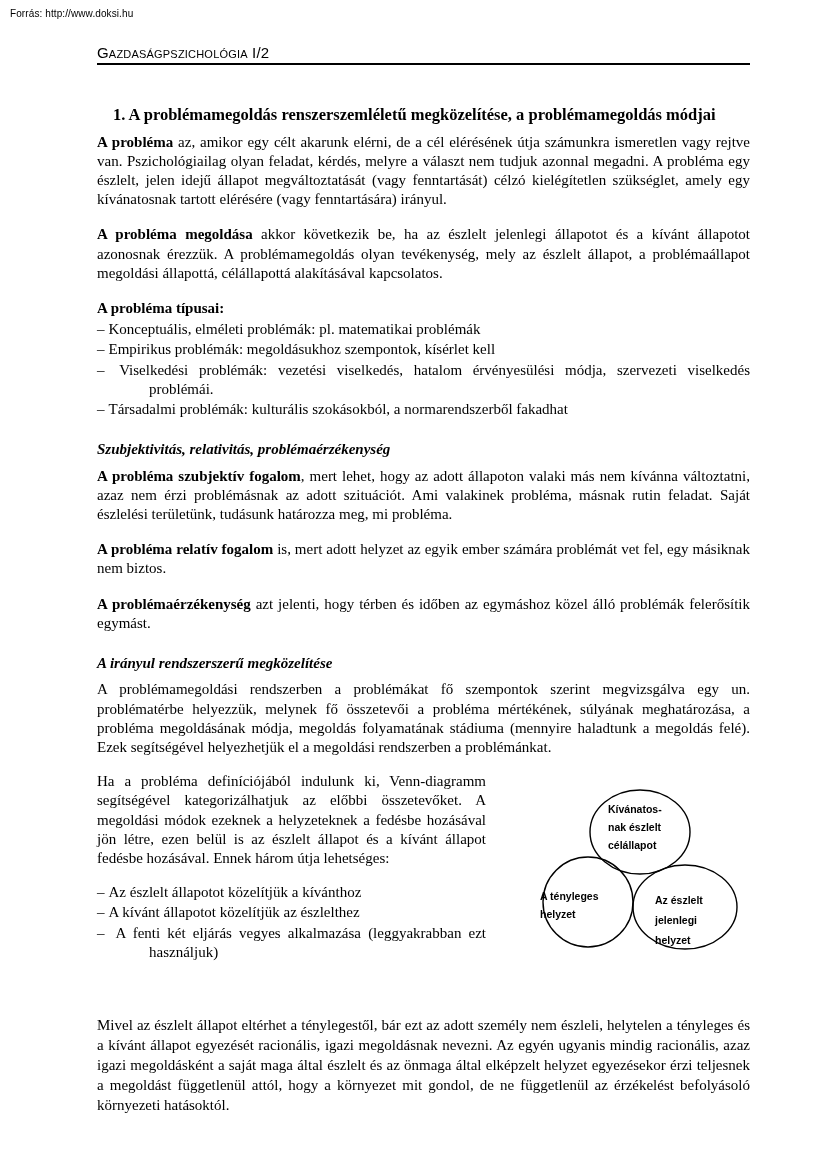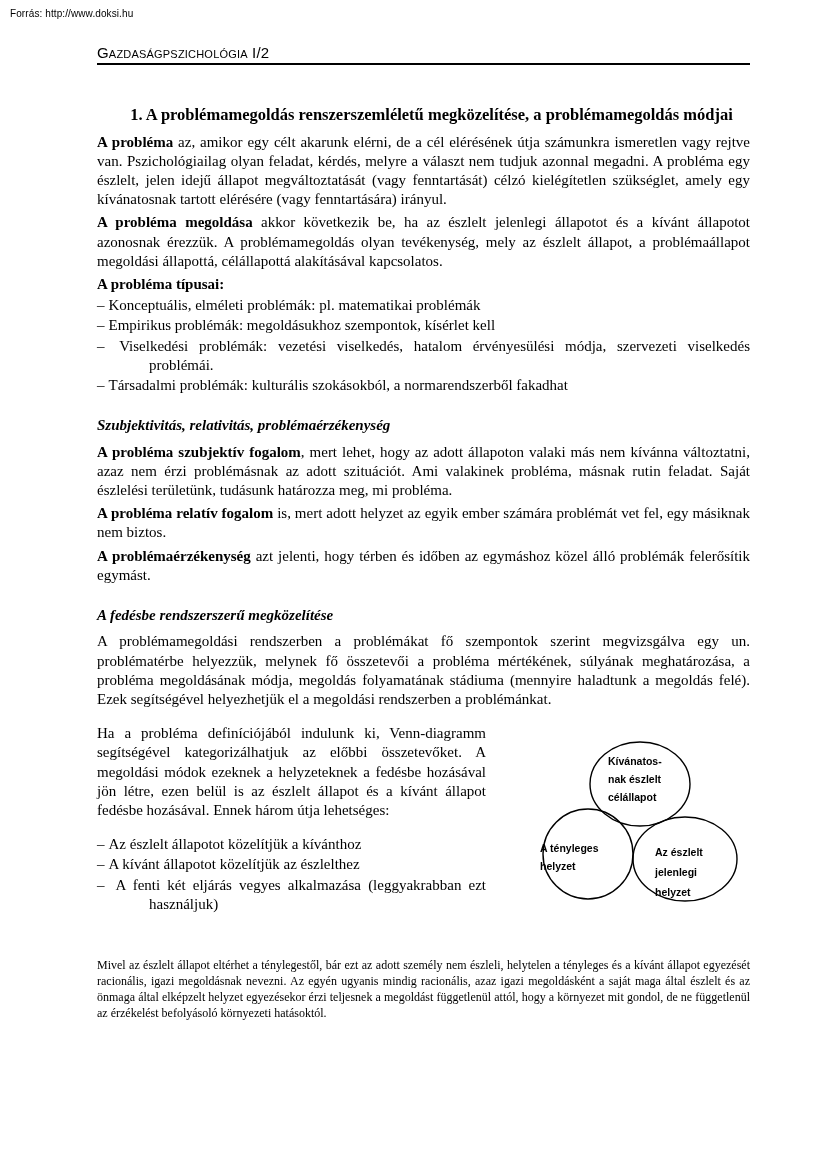--- a/index.html
+++ b/index.html
@@ -65,32 +65,32 @@
     margin: 46px 0 0 0;
     line-height: 1.2;
   }
 
   
   .h1 {
     font-size: 16.5px;
     font-weight: bold;
     line-height: 1.3;
     margin: 39px 0 0 16px;
-    text-align: center;
+    text-align: left;
   }
 
   
   .p {
     font-size: 15px;
     line-height: 1.28;
     text-align: justify;
     margin: 7px 0 0 0;
     hyphens: none;
   }
-  .p.tight { margin-top: 4px; }
+  .p.tight { margin-top: 16px; }
   .b { font-weight: bold; }
 
   .h2 {
     font-size: 15px;
     font-weight: bold;
     font-style: italic;
     line-height: 1.3;
     margin: 21px 0 0 0;
   }
 
@@ -119,24 +119,24 @@
     margin: 12px 0 0 14px;
     position: relative;
   }
   .venn-svg { display: block; }
 
   .col-text { font-size: 15px; line-height: 1.28; text-align: justify; }
 
   .clearfix::after { content: ""; display: block; clear: both; }
 
   .tail-p {
-    font-size: 12px;
+    font-size: 15px;
     line-height: 1.33;
     text-align: justify;
-    margin-top: 22px;
+    margin-top: 32px;
   }
 
   .venn-label {
     font-family: "Liberation Sans", "DejaVu Sans", sans-serif;
     font-size: 10.5px;
     font-weight: bold;
     fill: #000;
   }
 </style>
 </head>
@@ -167,21 +167,21 @@
   </ul>
 
   <h3 class="h2">Szubjektivitás, relativitás, problémaérzékenység</h3>
 
   <p class="p"><span class="b">A probléma szubjektív fogalom</span><span>, mert lehet, hogy az adott állapoton valaki más nem kívánna változtatni, azaz nem érzi problémásnak az adott szituációt. Ami valakinek probléma, másnak rutin feladat. Saját észlelési területünk, tudásunk határozza meg, mi probléma.</span></p>
 
   <p class="p tight"><span class="b">A probléma relatív fogalom</span><span> is, mert adott helyzet az egyik ember számára problémát vet fel, egy másiknak nem biztos.</span></p>
 
   <p class="p tight"><span class="b">A problémaérzékenység</span><span> azt jelenti, hogy térben és időben az egymáshoz közel álló problémák felerősítik egymást.</span></p>
 
-  <h3 class="h2">A fedésbe rendszerszerű megközelítése</h3>
+  <h3 class="h2">A irányul rendszerszerű megközelítése</h3>
 
   <p class="p">A problémamegoldási rendszerben a problémákat fő szempontok szerint megvizsgálva egy un. problématérbe helyezzük, melynek fő összetevői a probléma mértékének, súlyának meghatározása, a probléma megoldásának módja, megoldás folyamatának stádiuma (mennyire haladtunk a megoldás felé). Ezek segítségével helyezhetjük el a megoldási rendszerben a problémánkat.</p>
 
 
   <div class="clearfix">
 
     <div class="venn-wrap">
       <svg class="venn-svg" width="250" height="200" viewBox="0 0 250 200" xmlns="http://www.w3.org/2000/svg">
         <ellipse cx="140" cy="48" rx="50" ry="42" fill="#ffffff" stroke="#000000" stroke-width="1.4"></ellipse>
         <ellipse cx="88" cy="118" rx="45" ry="45" fill="none" stroke="#000000" stroke-width="1.4"></ellipse>

